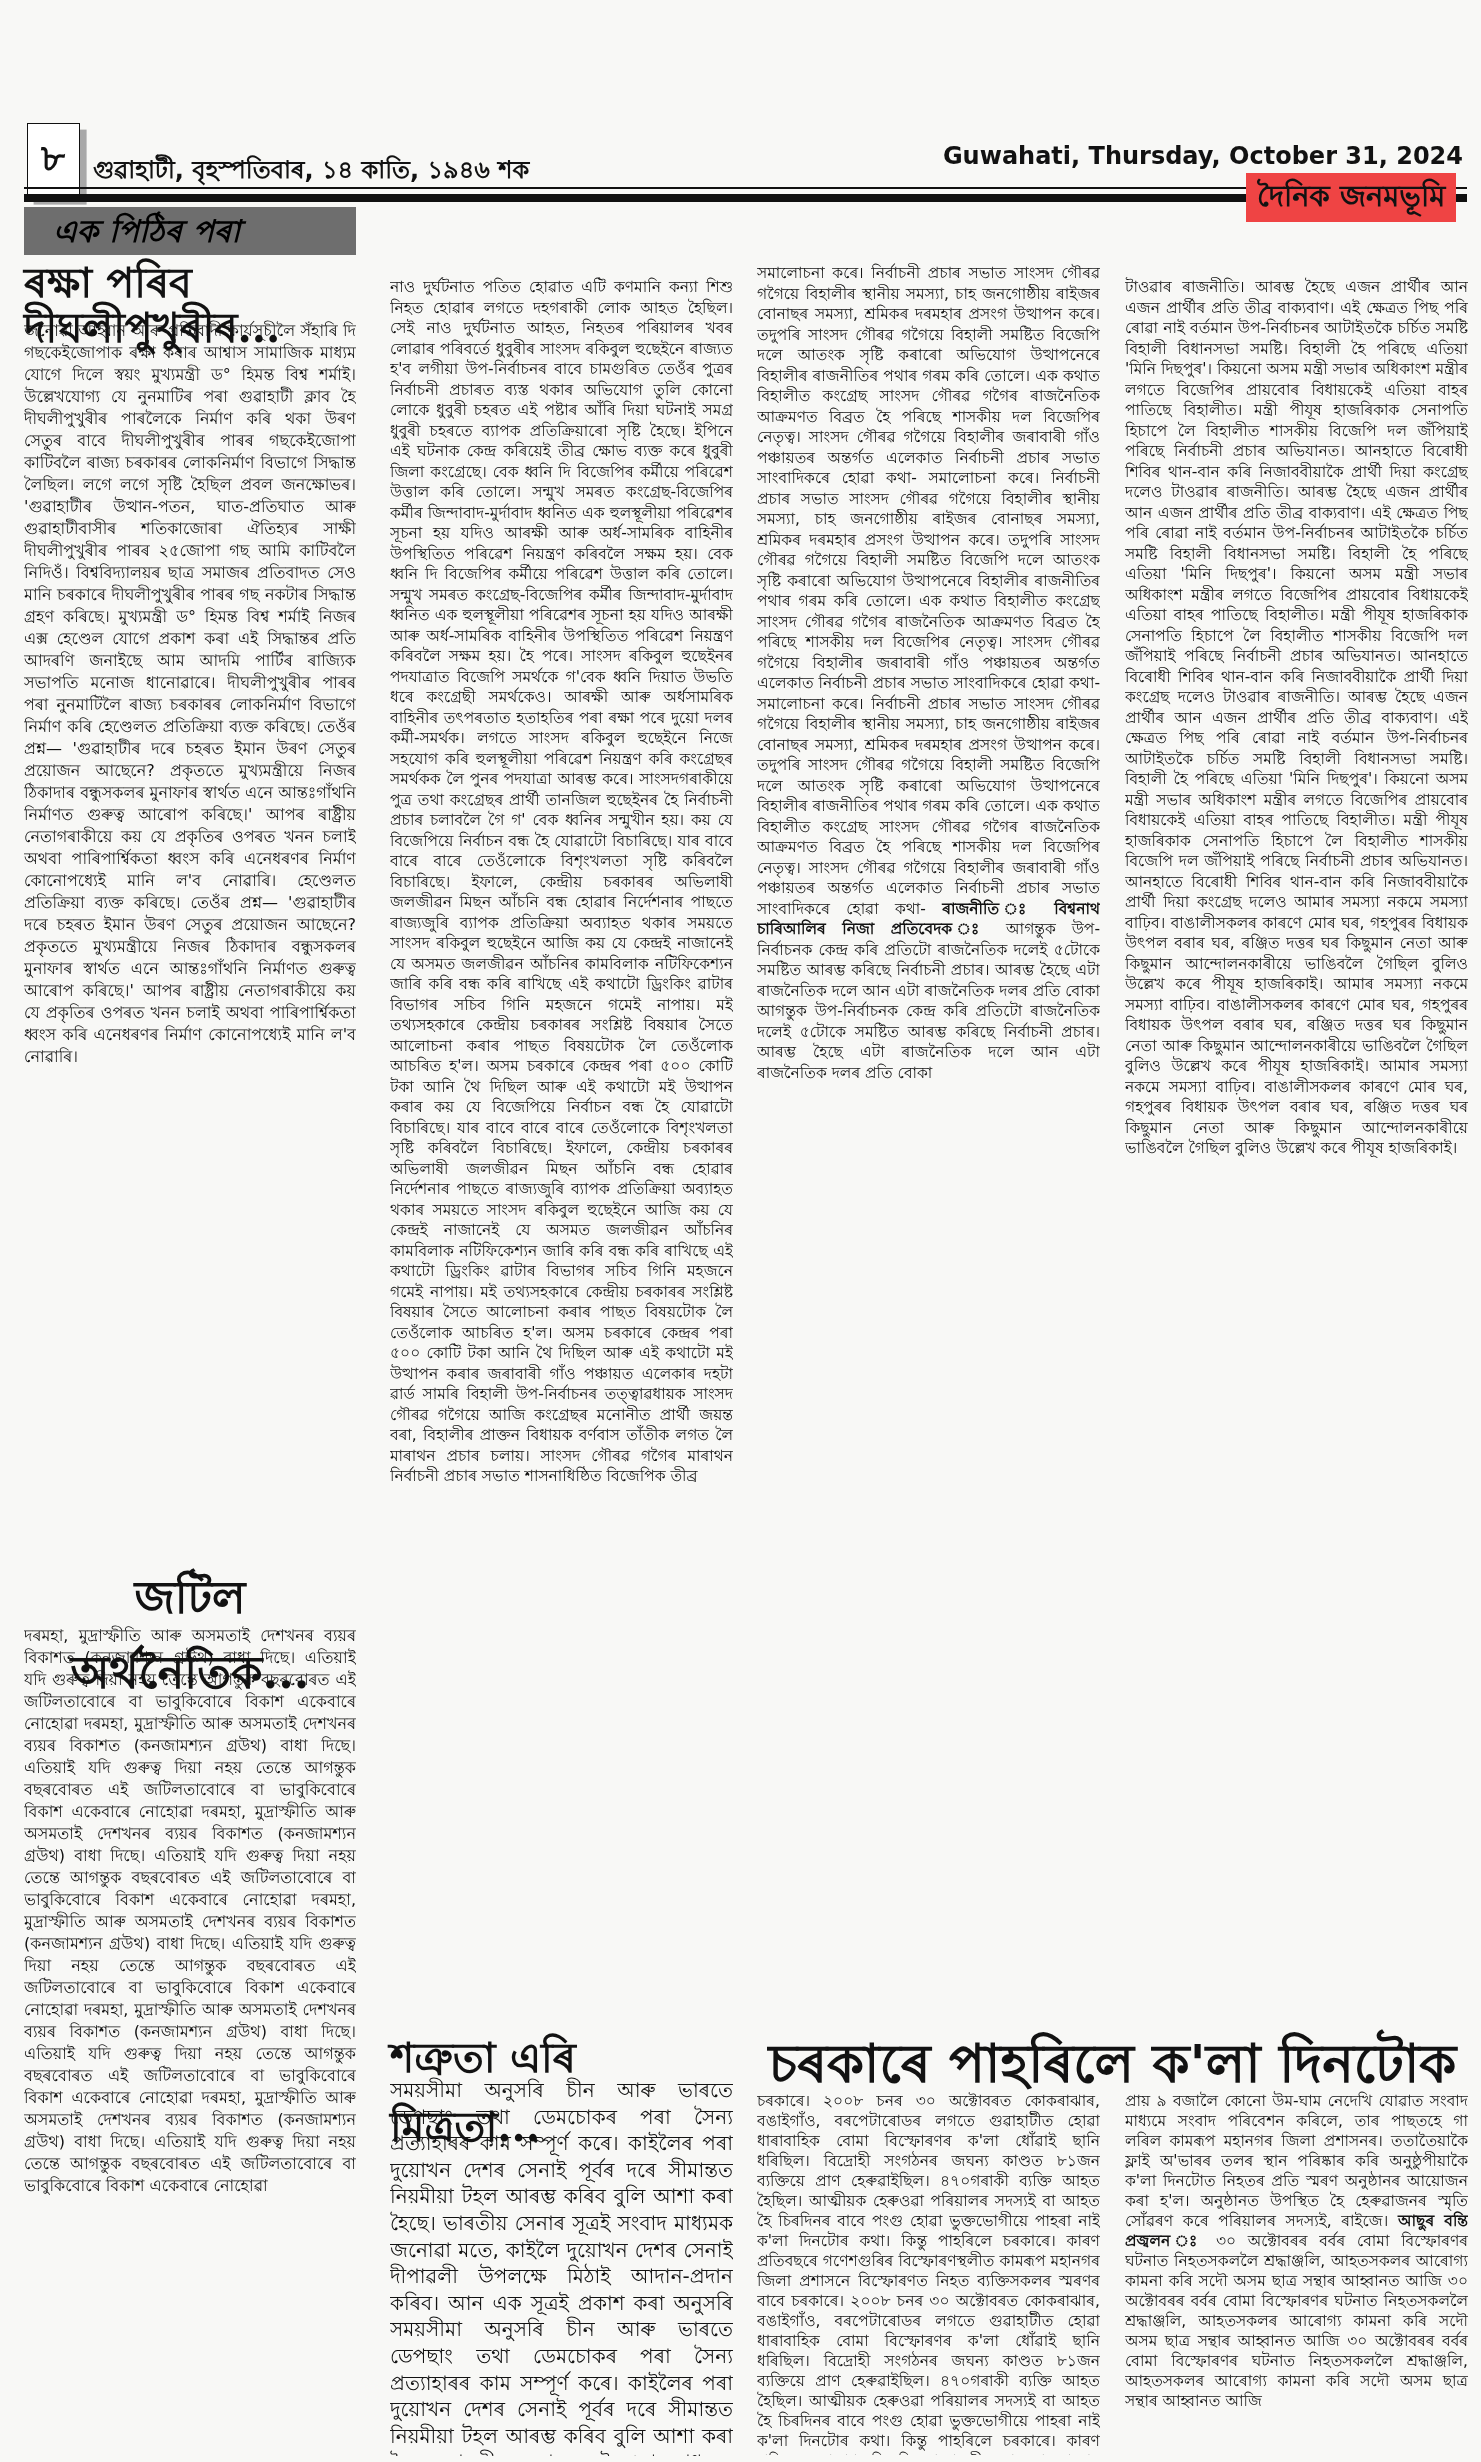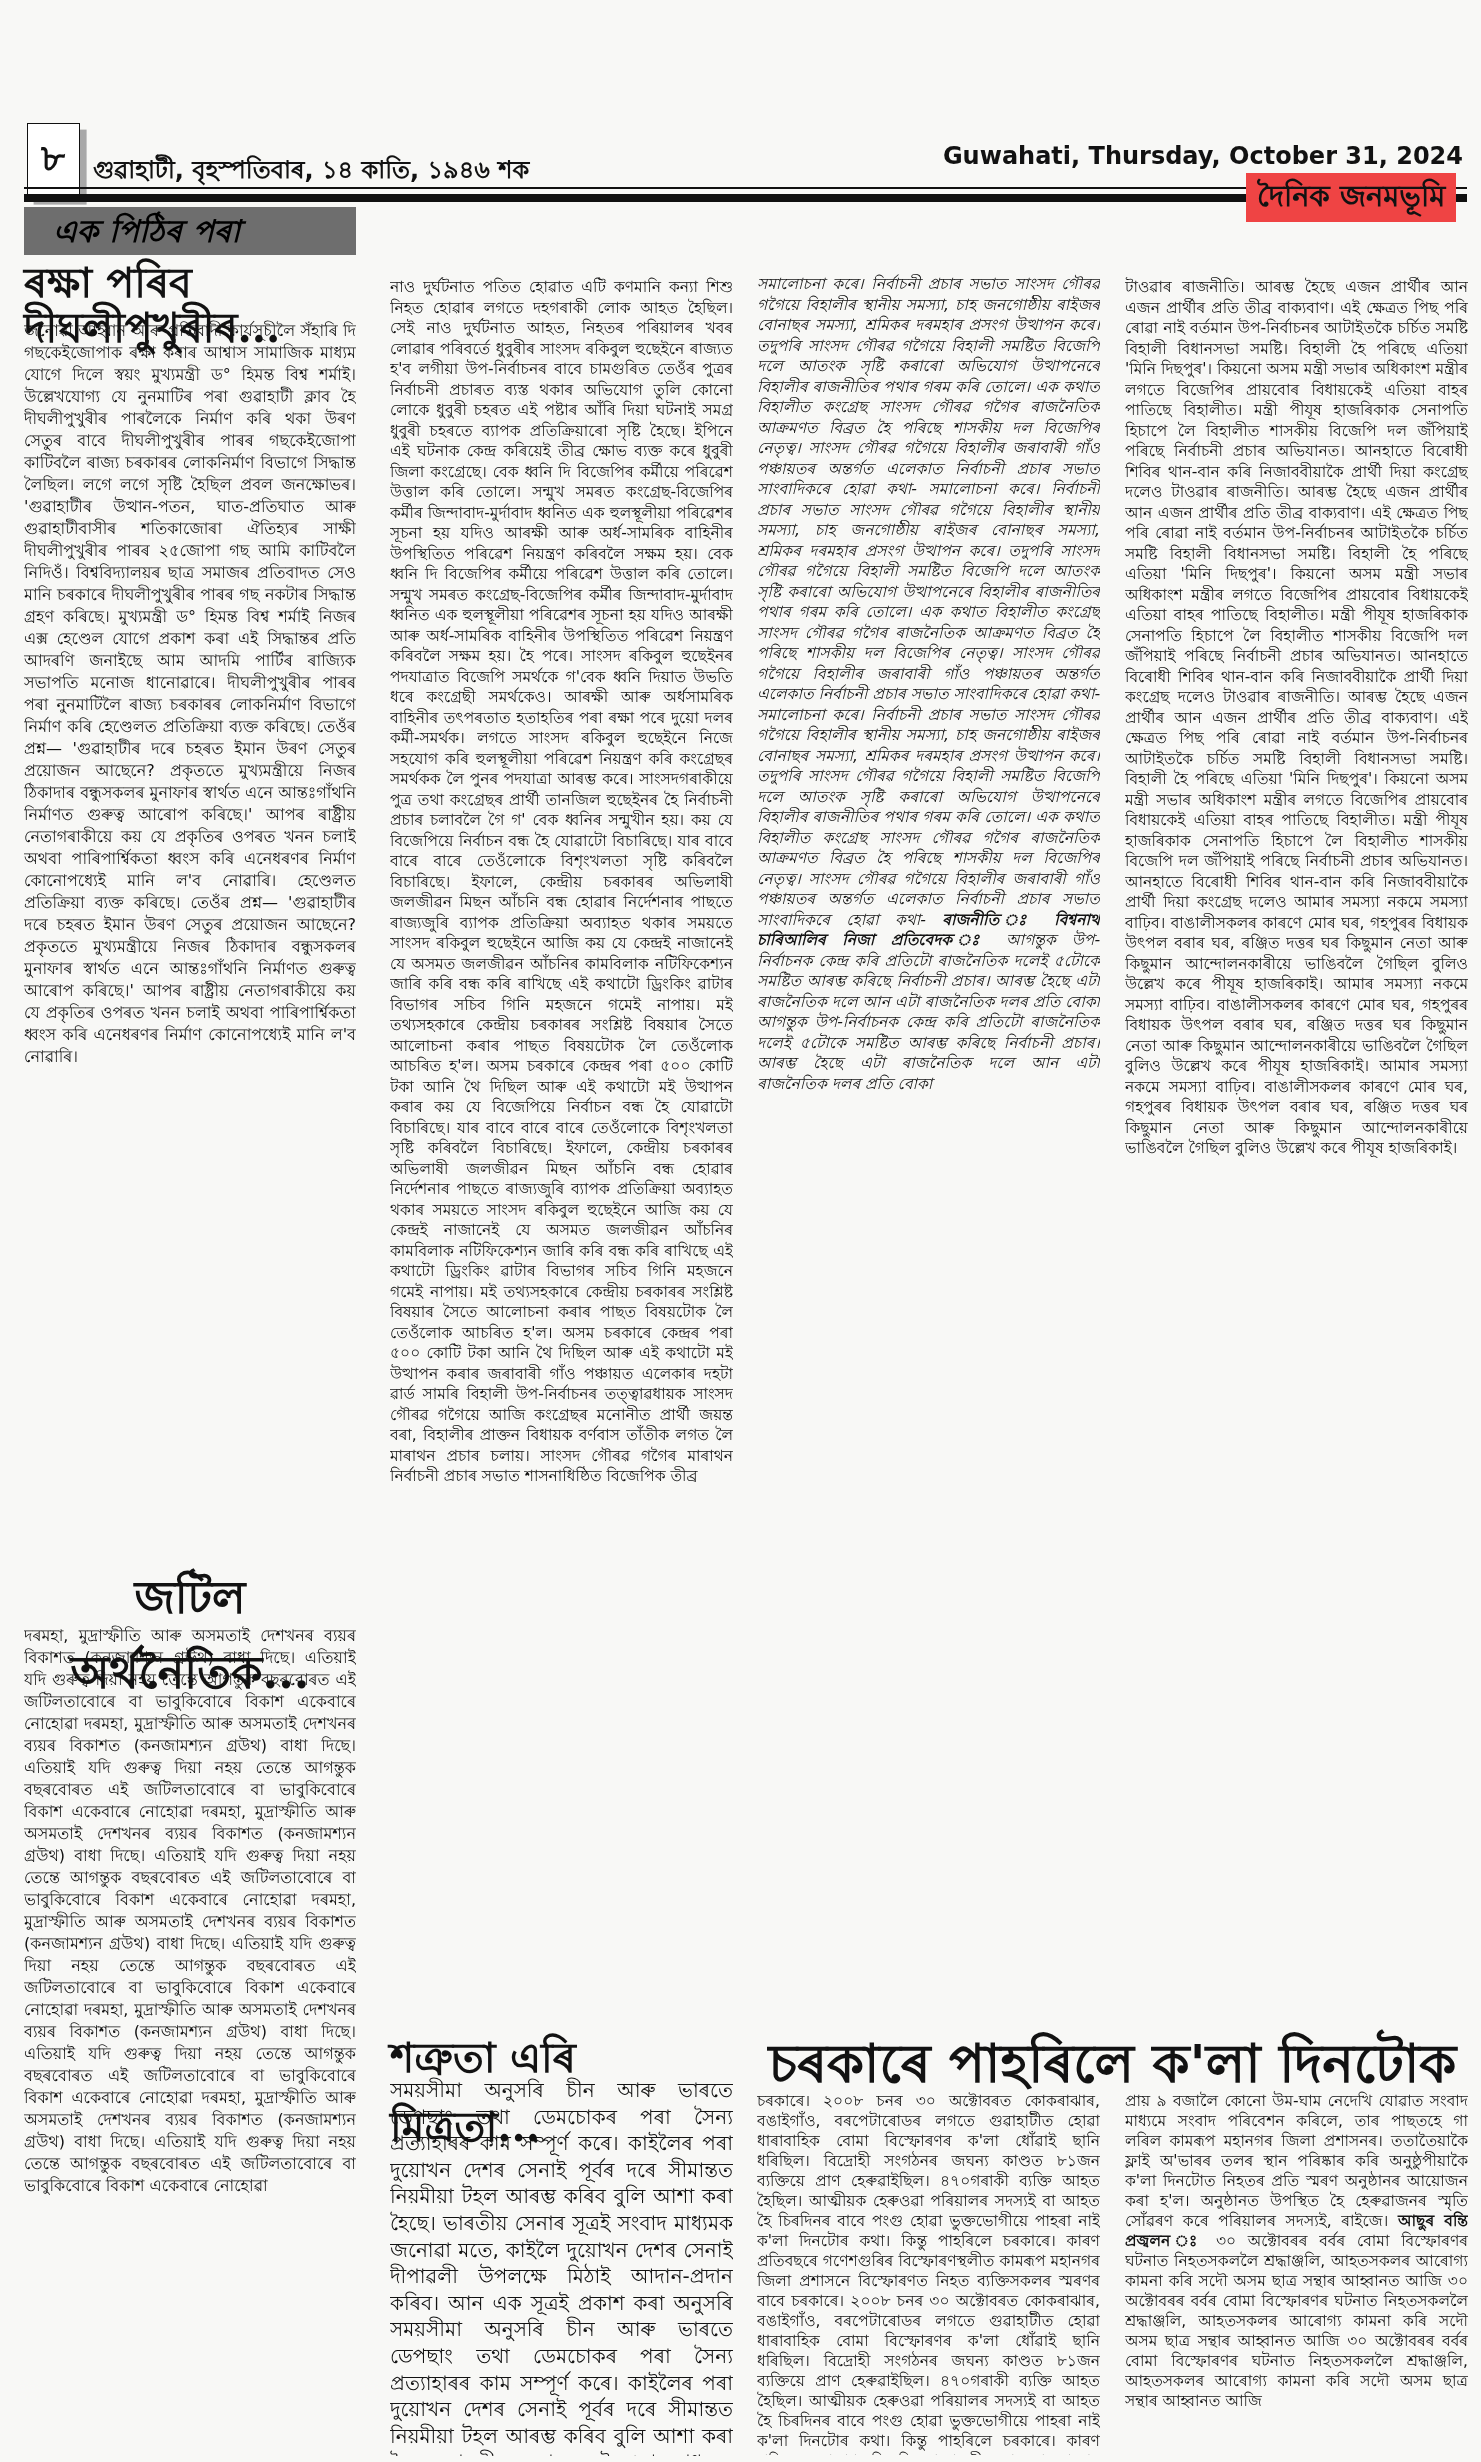--- a/index.html
+++ b/index.html
@@ -42,21 +42,21 @@
     font-family:"DejaVu Serif",serif;
   }
   .hl-left1{left:24px;top:261px;width:332px;font-size:41px;line-height:1.1;}
   .body-left1{left:24px;top:320px;width:332px;height:1231px;}
   .hl-left2{left:24px;top:1563px;width:332px;text-align:center;font-size:45px;}
   .body-left2{left:24px;top:1625px;width:332px;height:818px;}
   .txt-big{font-size:16px;line-height:22px;text-align:justify;overflow:hidden;}
   
   .txt{font-size:15.5px;line-height:20.5px;text-align:justify;overflow:hidden;}
   .col-b{left:390px;top:277px;width:343px;height:1742px;}
-  .col-c{left:757px;top:274px;width:343px;height:1738px;font-style:italic;}
+  .col-c{left:757px;top:263px;width:343px;height:1738px;}
   .col-d{left:1125px;top:277px;width:343px;height:1738px;}
   
   .hl-bl{left:390px;top:2026px;width:343px;text-align:left;font-size:41px;}
   .body-bl{left:390px;top:2077px;width:343px;height:379px;font-size:20px;line-height:26.6px;text-align:justify;overflow:hidden;}
   
   .hl-br{left:757px;top:2023px;width:711px;text-align:center;font-size:53px;}
   .br-col1{left:757px;top:2091px;width:343px;height:364px;}
   .br-col2{left:1125px;top:2091px;width:343px;height:364px;}
   .txt-sm{font-size:15.5px;line-height:20px;text-align:justify;overflow:hidden;}
   b.inline-lead{font-weight:bold;}

